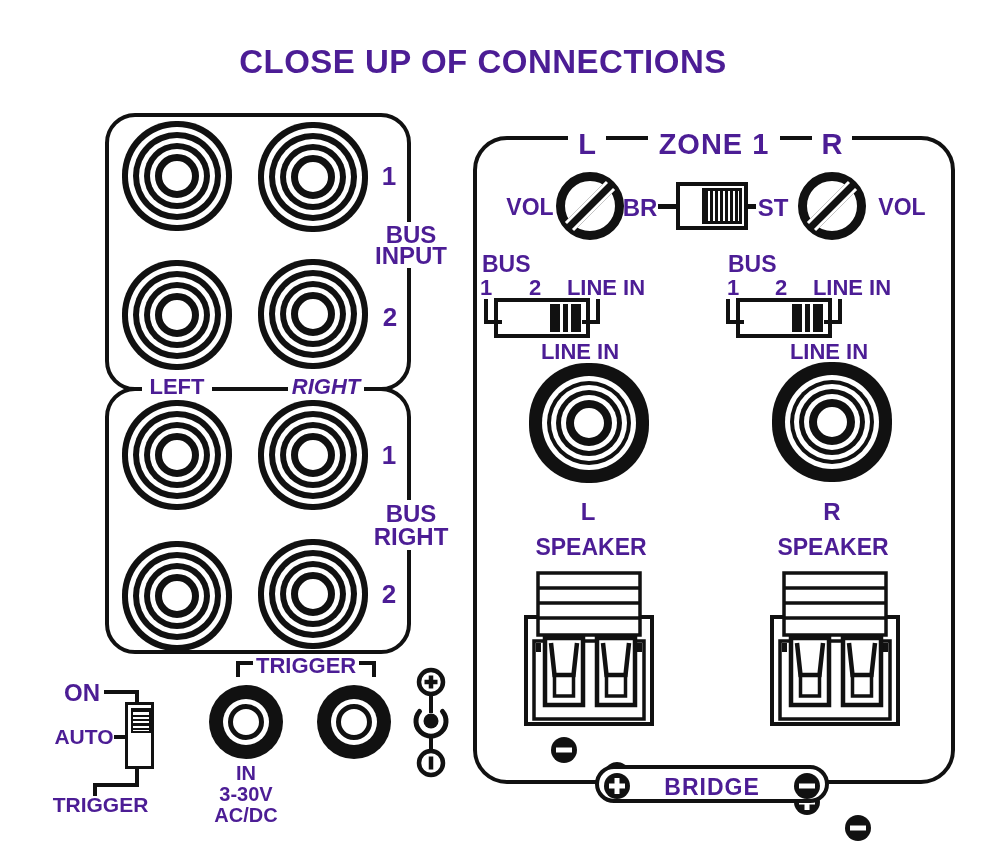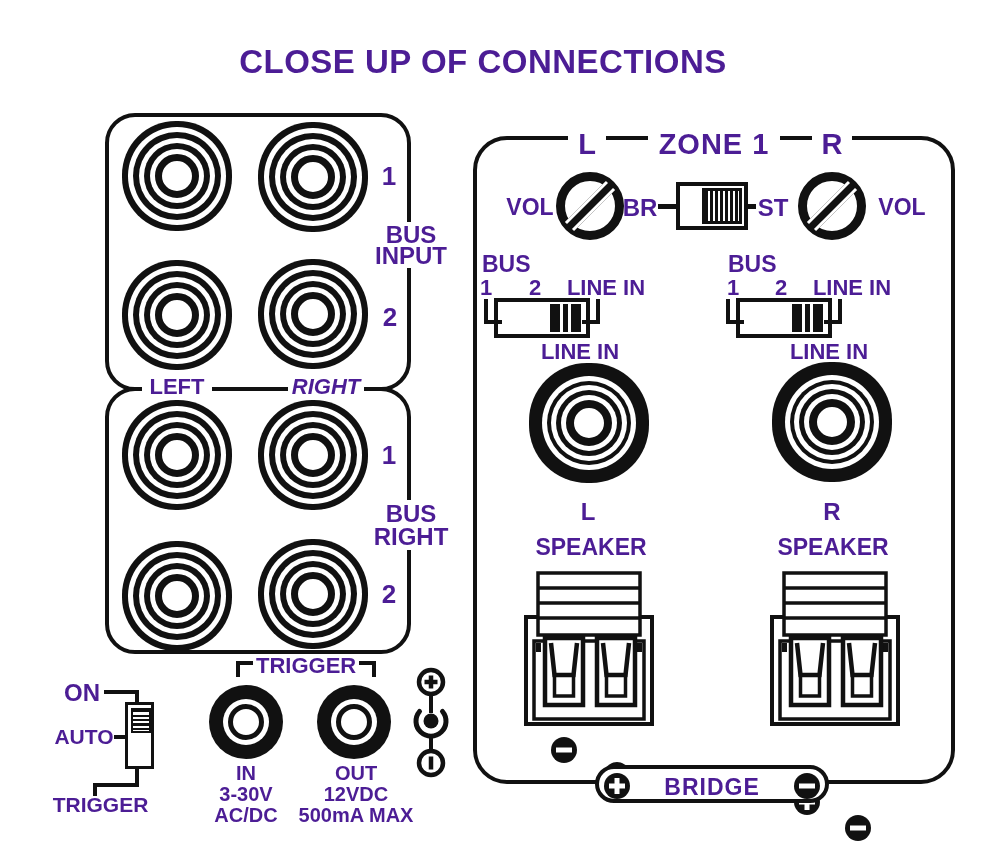--- a/index.html
+++ b/index.html
@@ -102,25 +102,20 @@
     <span class="txt" style="font-size:22px;">TRIGGER</span>
     <span class="cornerR"></span>
   </div>
   <div class="abs jack-trig" style="left:228px;top:704px;"></div>
   <div class="abs jack-trig" style="left:336px;top:704px;"></div>
   <div class="abs txt" style="left:206px;top:763px;width:80px;font-size:20px;line-height:21px;">
     <span>IN</span><br>
     <span>3-30V</span><br>
     <span>AC/DC</span>
   </div>
-  <div class="abs txt" style="left:294px;top:763px;width:124px;font-size:20px;line-height:21px;">
-    <span>OUT</span><br>
-    <span>12VDC</span><br>
-    <span>500mA MAX</span>
-  </div>
 
   <svg class="abs" style="left:405px;top:662px;" width="52" height="122" viewBox="0 0 52 122">
     <circle cx="26" cy="20" r="12" fill="none" stroke="#111" stroke-width="4.5"></circle>
     <line x1="19.5" y1="20" x2="32.5" y2="20" stroke="#111" stroke-width="4.5"></line>
     <line x1="26" y1="13.5" x2="26" y2="26.5" stroke="#111" stroke-width="4.5"></line>
     <line x1="26" y1="32" x2="26" y2="51" stroke="#111" stroke-width="4"></line>
     <circle cx="26" cy="59" r="7.5" fill="#111"></circle>
     <path d="M 37.5 49.5 A 15 15 0 1 1 14.5 49.5" fill="none" stroke="#111" stroke-width="5" stroke-linecap="round"></path>
     <line x1="26" y1="74" x2="26" y2="89" stroke="#111" stroke-width="4"></line>
     <circle cx="26" cy="101" r="12" fill="none" stroke="#111" stroke-width="4.5"></circle>

